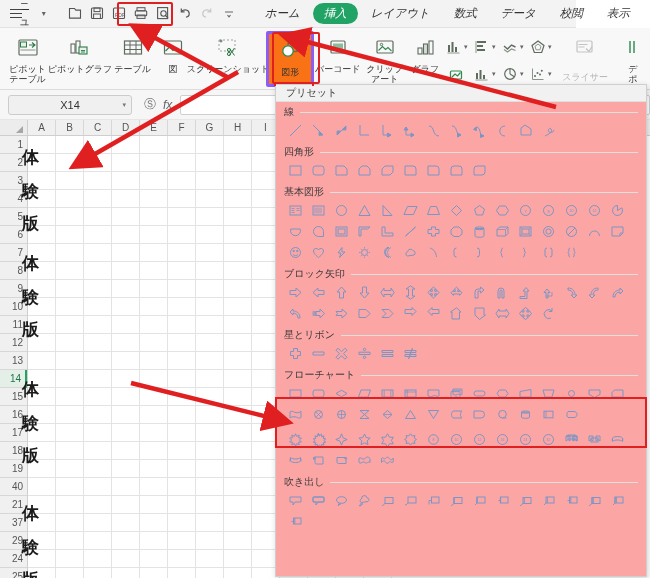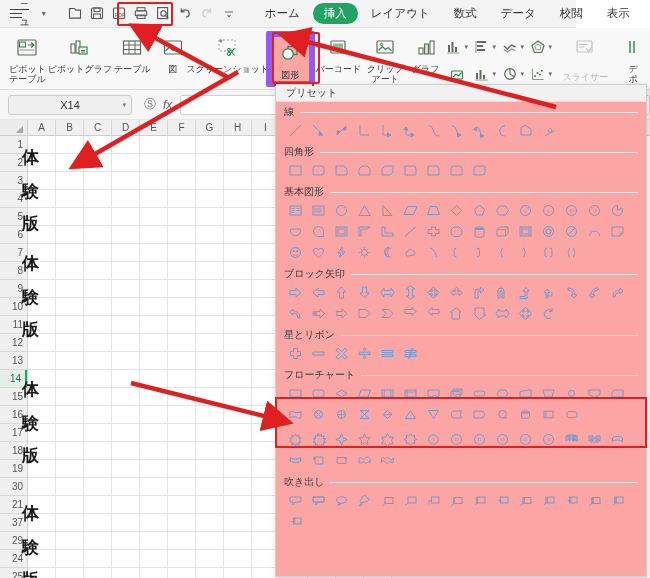--- a/index.html
+++ b/index.html
@@ -24,40 +24,40 @@
     position: relative;
   }
   .menu-btn { display:flex; align-items:center; gap:4px; font-size:11.5px; color:#333; padding:2px 4px; }
   .hamburger { display:inline-block; width:12px; height:10px; position:relative; }
   .hamburger i { position:absolute; left:0; width:12px; height:1.4px; background:#444; }
   .hamburger i:nth-child(1){top:0;} .hamburger i:nth-child(2){top:4px;} .hamburger i:nth-child(3){top:8px;}
   .caret-sm { font-size:8px; color:#666; }
   .vdiv { width:1px; height:18px; background:#d8d8d8; margin:0 7px; }
   .qicon { width:20px; height:20px; margin:0 2px; position:relative; display:inline-block; }
   .qicon svg { display:block; }
-  .tabs { display:flex; align-items:flex-end; margin-left:14px; gap:2px; }
+  .tabs { display:flex; align-items:flex-end; margin-left:14px; gap:2px;font-style:italic; }
   .tab { font-size:11.5px; color:#333; padding:3px 11px; border-radius:11px; white-space:nowrap; }
   .tab.active { background:#21a366; color:#fff; font-weight:normal; }
 
   
   .ribbon {
     position:absolute; top:28px; left:0; width:650px; height:62px;
     background:#f8f8f8; border-bottom:1px solid #dcdcdc;
     display:flex; align-items:flex-start; padding-left:4px; padding-top:3px;
   }
   .rb-item {
     width:58px; min-height:56px; display:flex; flex-direction:column;
     align-items:center; justify-content:flex-start; padding-top:4px;
     font-size:9px; color:#333; text-align:center; line-height:1.12;
   }
   .rb-item .lbl { margin-top:3px; white-space:nowrap; }
   .rb-item .lbl2 { white-space:nowrap; }
   .rb-item.wide { width:76px; }
   .rb-item.narrow { width:42px; }
-  .rb-item.sel { background:#fca5a5; border:6px solid #8b5cf6; border-radius:2px; }
+  .rb-item.sel { background:#f97316; border:3px solid #8b5cf6; border-radius:2px; }
   .rb-item.dim { color:#b3b3b3;gap:8px; }
   .rb-ico { height:26px; display:flex; align-items:center; justify-content:center; }
 
   
   .rb-grid { display:flex; flex-direction:column; justify-content:center; padding-top:2px; }
   .rb-grid-row { display:flex; align-items:center; height:27px; }
   .mini { width:28px; height:24px; display:flex; align-items:center; justify-content:center; position:relative; }
   .mini .cv { font-size:7px; color:#666; margin-left:1px; }
 
   
@@ -435,21 +435,21 @@
         <div class="rowcell">10</div>
         <div class="rowcell">11</div>
         <div class="rowcell">12</div>
         <div class="rowcell">13</div>
         <div class="rowcell active">14</div>
         <div class="rowcell">15</div>
         <div class="rowcell">16</div>
         <div class="rowcell">17</div>
         <div class="rowcell">18</div>
         <div class="rowcell">19</div>
-        <div class="rowcell">30</div>
+        <div class="rowcell">40</div>
         <div class="rowcell">21</div>
         <div class="rowcell">37</div>
         <div class="rowcell">29</div>
         <div class="rowcell">24</div>
         <div class="rowcell">25</div>
       </div>
     <div class="cells" id="cells">
         <div class="gridrow">
           <div class="cell"></div>
           <div class="cell"></div>

